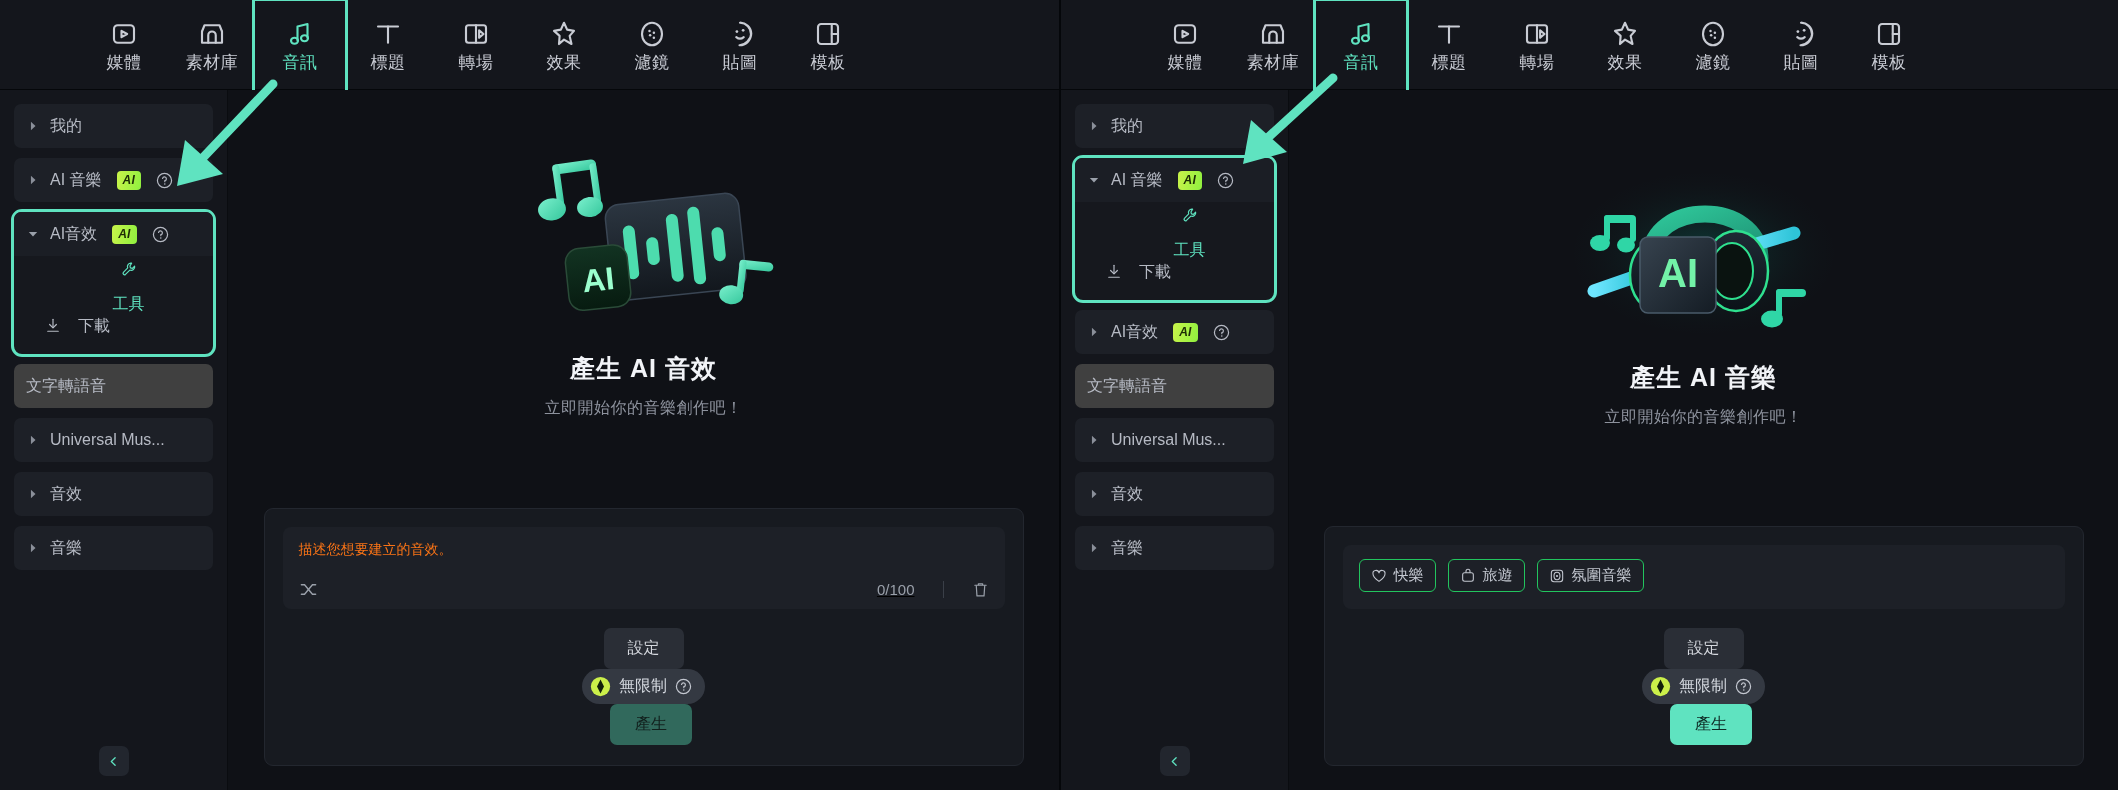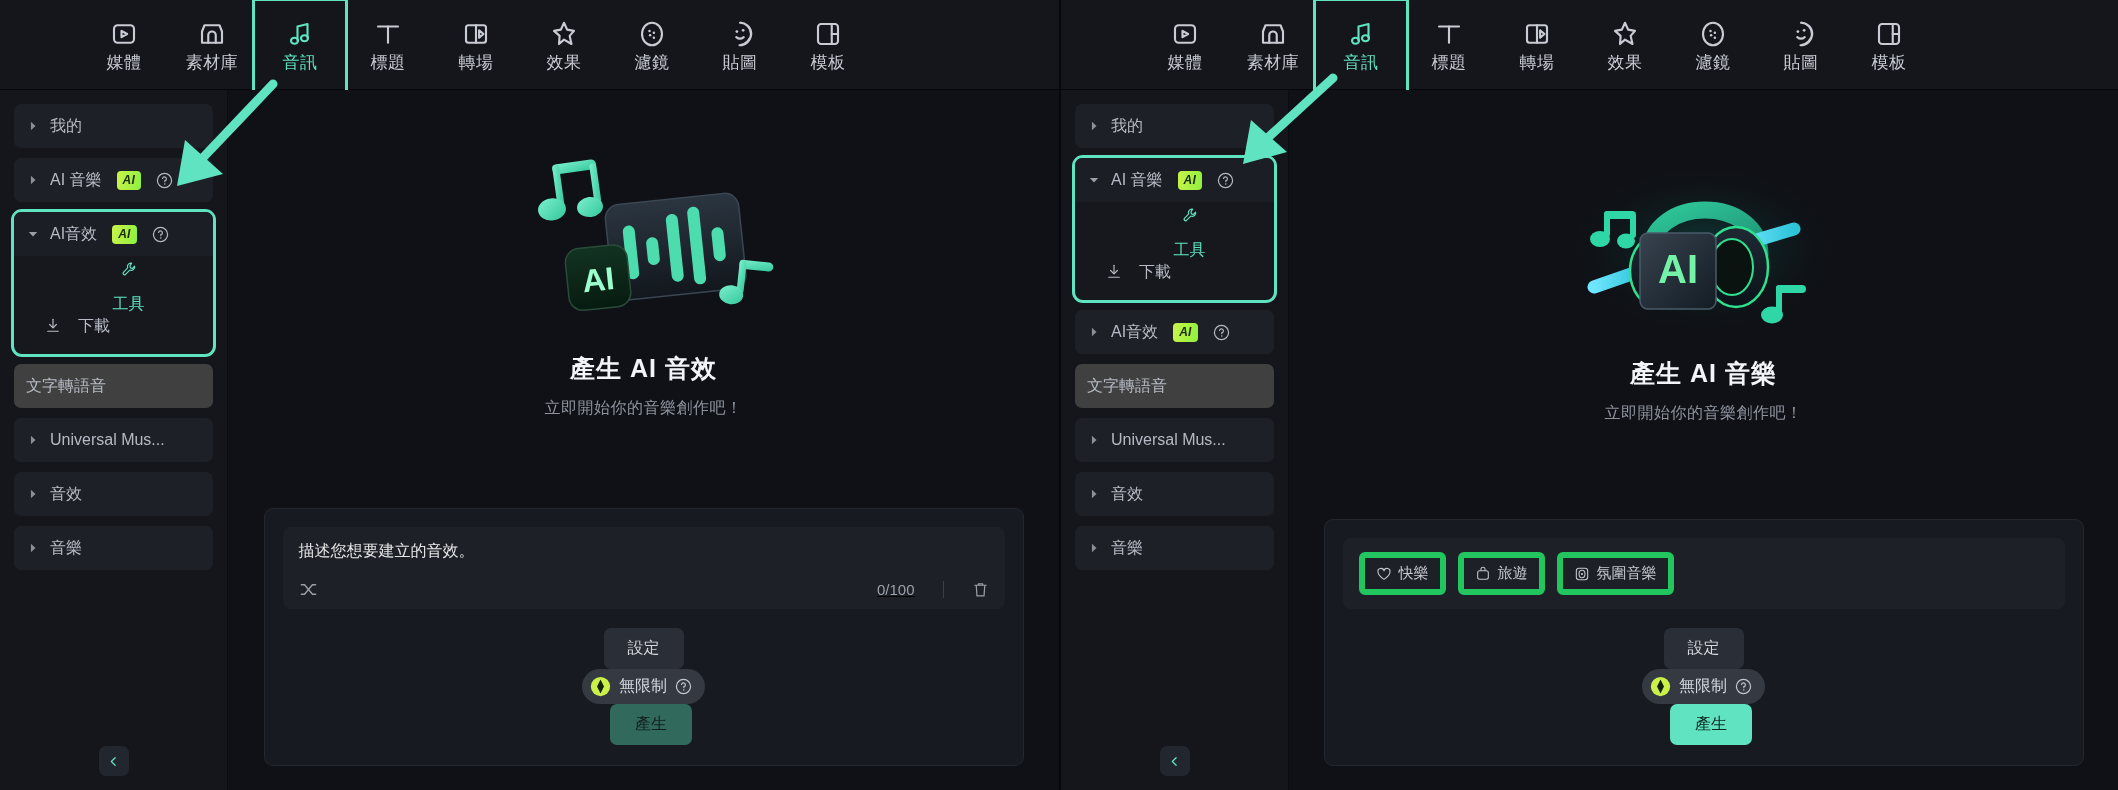--- a/index.html
+++ b/index.html
@@ -208,22 +208,22 @@
     background: #1d2027;
     border-radius: 8px;
     min-height: 82px;
     padding: 14px 16px 10px 16px;
     display: flex;
     flex-direction: column;
     justify-content: space-between;
     cursor: text;
   }
   .prompt-placeholder {
-    font-size: 16px;
-    color: #e5e5e5;
+    font-size: 14px;
+    color: #f97316;
   }
   .prompt-row {
     display: flex;
     align-items: center;
     justify-content: space-between;
     margin-top: 14px;
   }
   .shuffle-icon { width: 19px; height: 19px; cursor: pointer; }
   .prompt-right { display: flex; align-items: center; gap: 28px; text-decoration: underline; }
   .counter { font-size: 15px; color: #9aa0aa; }
@@ -238,21 +238,21 @@
     padding: 14px 16px;
     display: flex;
     align-items: flex-start;
     gap: 12px;
     flex-wrap: wrap;
   }
   .chip {
     display: inline-flex;
     align-items: center;
     gap: 7px;
-    border: 6px solid #22c55e;
+    border: 1px solid #22c55e;
     border-radius: 6px;
     padding: 6px 11px;
     font-size: 15px;
     color: #c3c7d0;
     cursor: pointer;
     background: transparent;
   }
   .chip .cicon { width: 16px; height: 16px; flex: 0 0 16px; }
 
   .actions {

